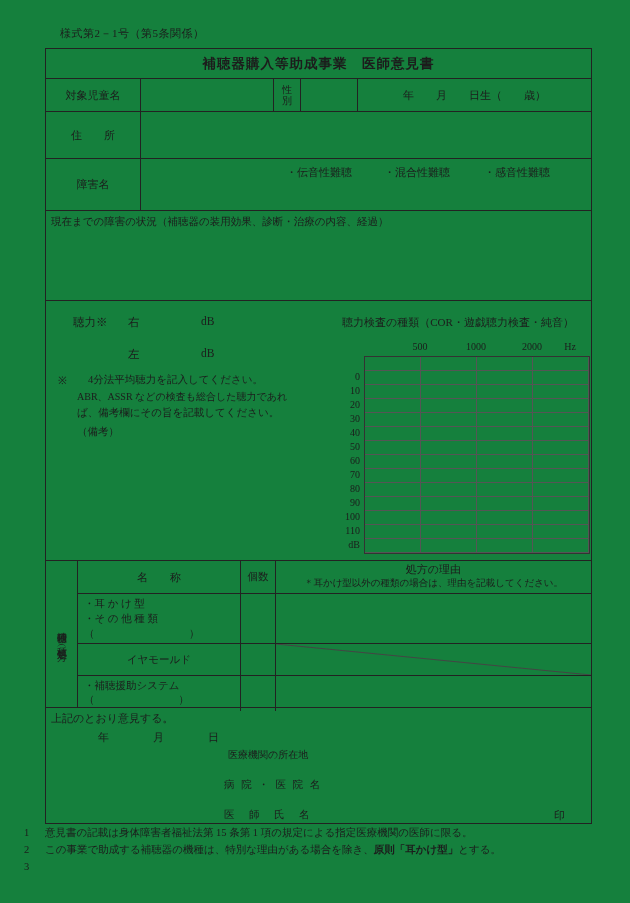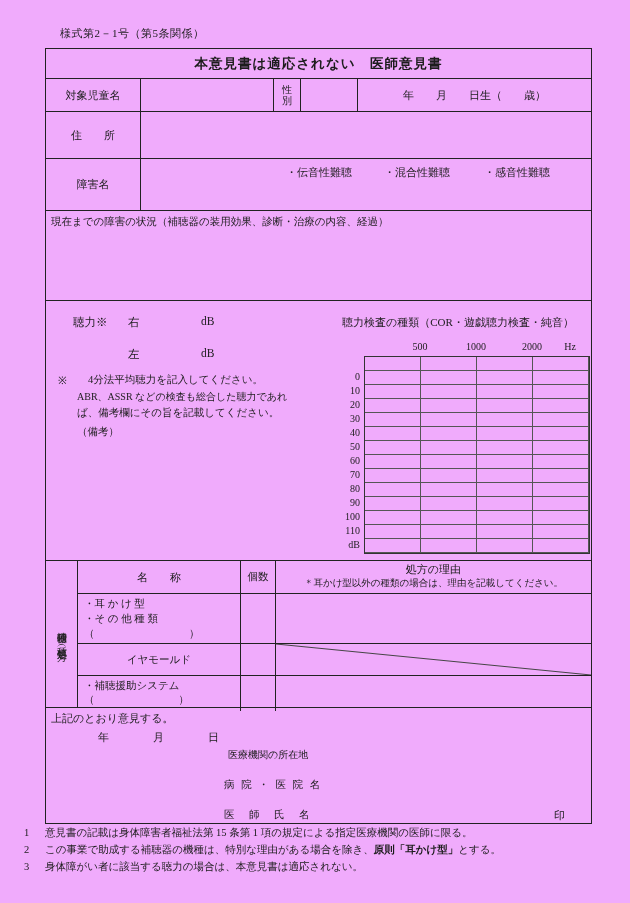--- a/index.html
+++ b/index.html
@@ -1,17 +1,17 @@
 <!DOCTYPE html>
 <html><head>
 <meta charset="utf-8">
 <style>
   html,body{margin:0;padding:0;background:#fff;}
   .page{
-    position:relative;width:630px;height:903px;background:#f0abfc;
+    position:relative;width:630px;height:903px;background:#15803d;
     font-family:"Liberation Serif","DejaVu Serif",serif;color:#1c1c1c;
     overflow:hidden;
   }
   .abs{position:absolute;}
   .formno{font-size:11px;letter-spacing:.5px;}
   .sheet{position:absolute;left:45px;top:48px;width:545px;height:774px;border:1px solid #222;}
   .row{position:relative;width:100%;box-sizing:border-box;border-bottom:1px solid #222;}
   .row:last-child{border-bottom:none;}
   .titlerow{height:30px;display:flex;align-items:center;justify-content:center;
     font-weight:bold;font-size:13.5px;letter-spacing:1px;}
@@ -54,21 +54,21 @@
 </style>
 </head>
 <body>
 
 <div class="page">
 
   <div class="abs formno" style="left:60px;top:26px;">様式第2－1号（第5条関係）</div>
 
   <div class="sheet">
 
-    <div class="row titlerow" style="height:30px;">本意見書は適応されない　医師意見書</div>
+    <div class="row titlerow" style="height:30px;">補聴器購入等助成事業　医師意見書</div>
 
     <div class="row" style="height:33px;">
       <div class="cells">
         <div class="cell" style="width:95px;">対象児童名</div>
         <div class="cell" style="width:133px;"></div>
         <div class="cell genderbox" style="width:27px;">
           <span>性</span>
           <span>別</span>
         </div>
         <div class="cell" style="width:57px;"></div>
@@ -197,17 +197,16 @@
     <div class="fnrow">
       <span class="fnnum">1</span>
       <span>意見書の記載は身体障害者福祉法第 15 条第 1 項の規定による指定医療機関の医師に限る。</span>
     </div>
     <div class="fnrow">
       <span class="fnnum">2</span>
       <span><span>この事業で助成する補聴器の機種は、特別な理由がある場合を除き、</span><span class="fnbold">原則「耳かけ型」</span><span>とする。</span></span>
     </div>
     <div class="fnrow">
       <span class="fnnum">3</span>
-      <span>身体障がい者に該当する聴力の場合は、本意見書は適応されない。</span>
     </div>
   </div>
 
 </div>
 
 </body></html>

